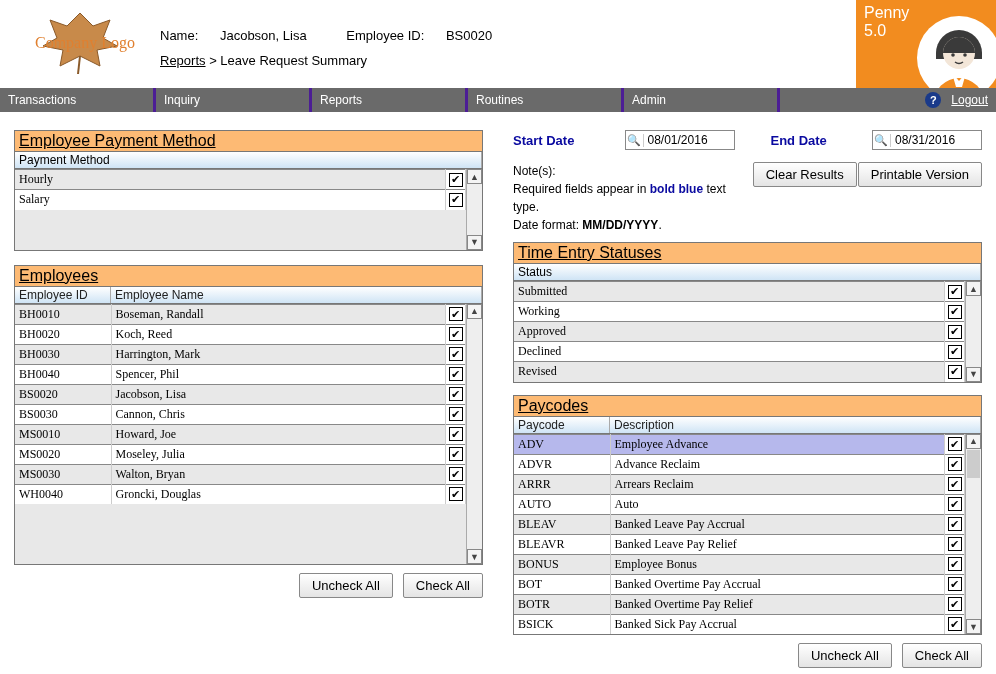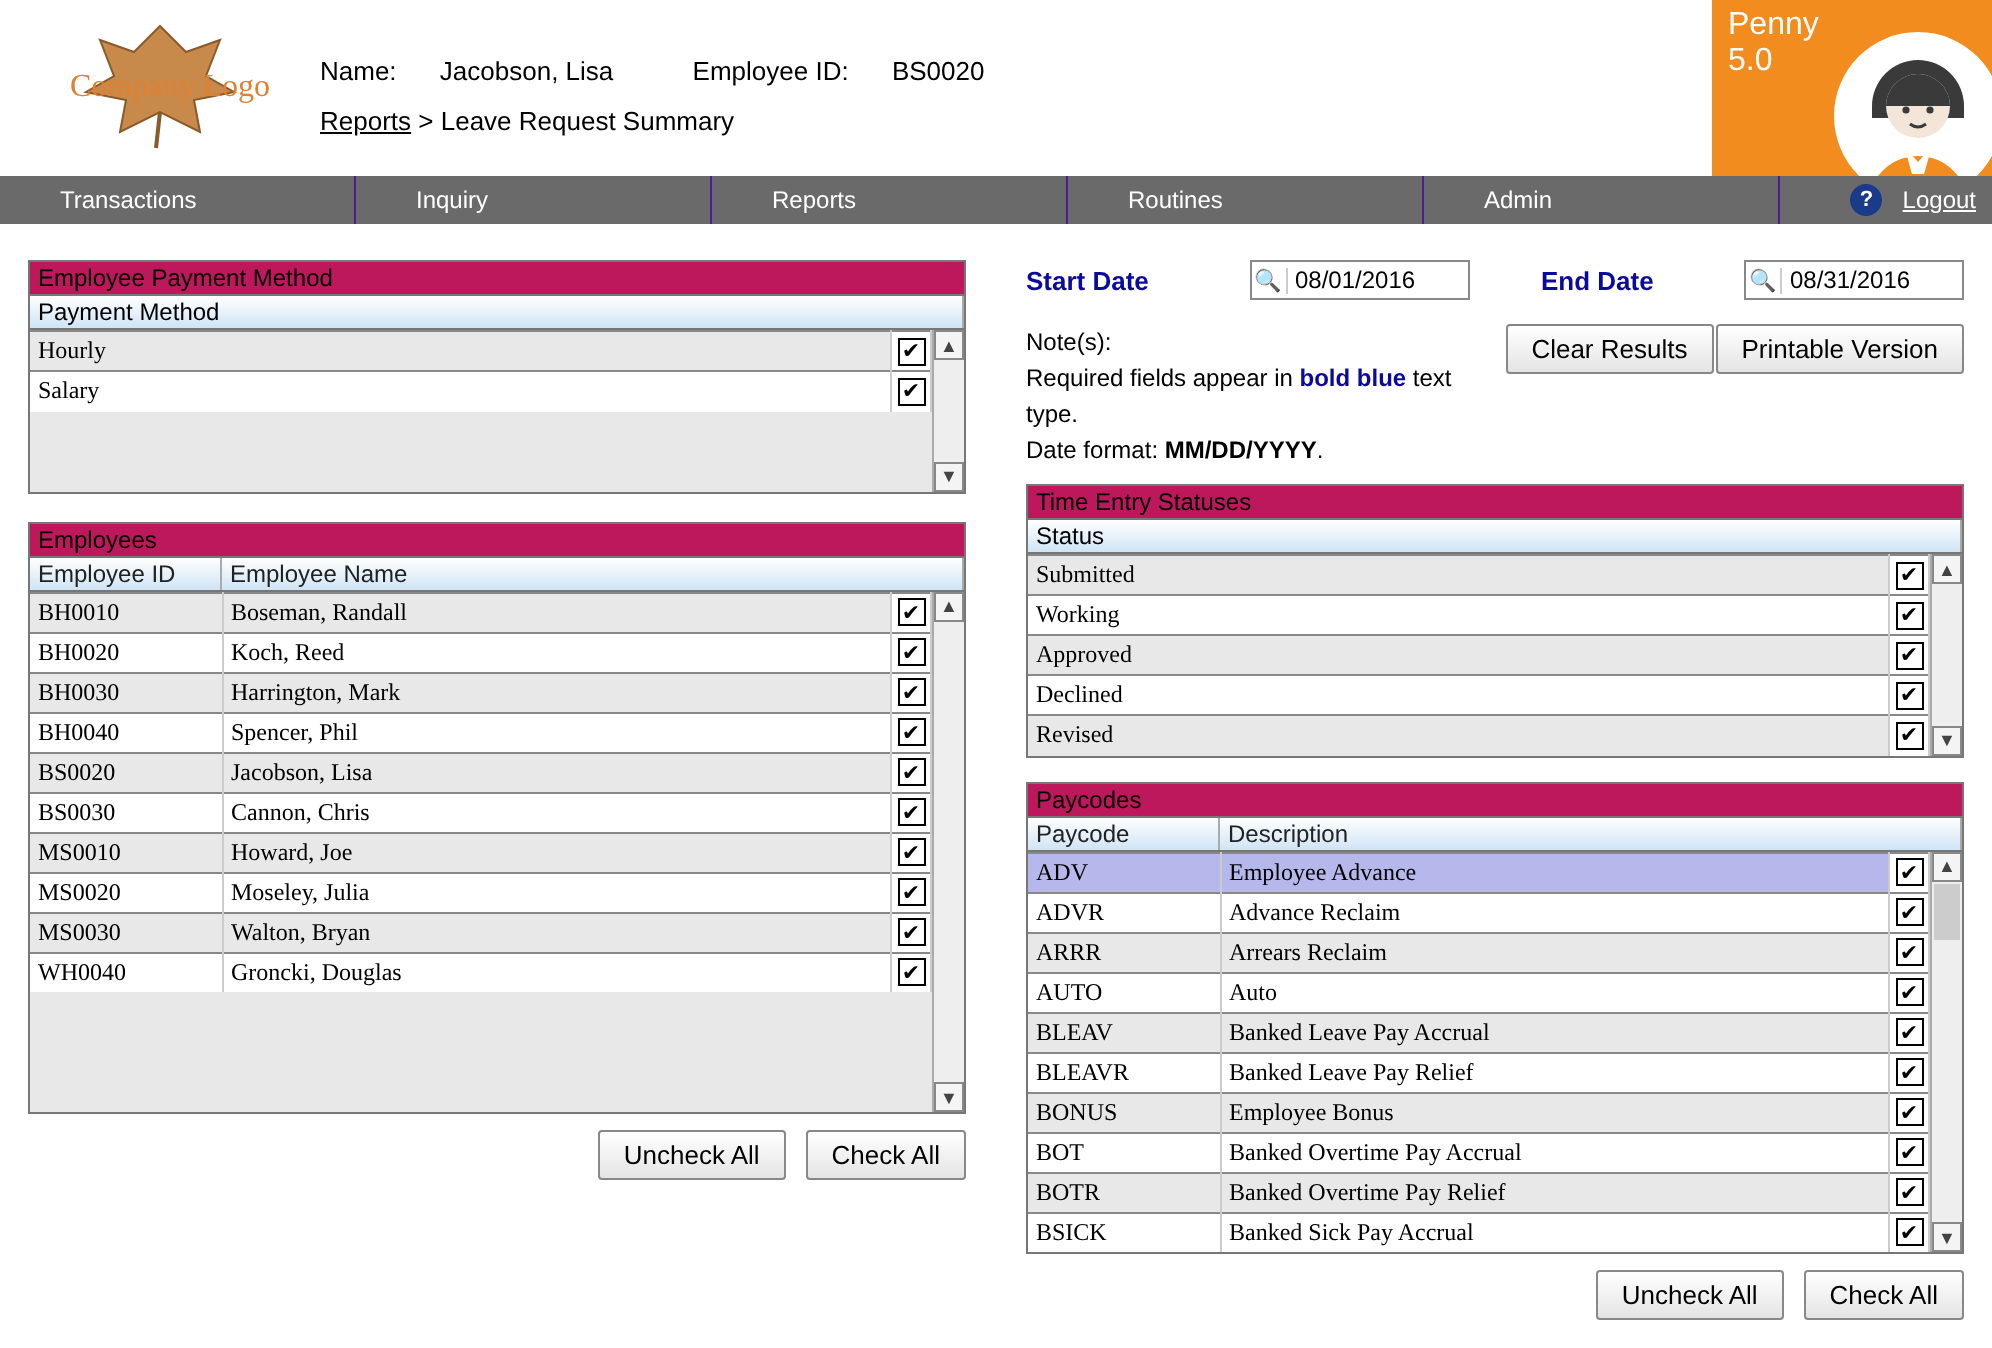--- a/index.html
+++ b/index.html
@@ -8,28 +8,28 @@
   .logo { width:160px; height:85px; display:flex; align-items:center; justify-content:center;}
   .logo svg { width:110px; height:70px;}
   .header-info { padding-top:28px; font-size:13px;}
   .header-info .row1 span { margin-right:18px;}
   .header-info .row2 { margin-top:10px;}
   .header-info a { color:#000; text-decoration:underline;}
   .brand { position:absolute; right:0; top:0; width:140px; height:88px; background:#f28c1f; color:#fff; display:flex; overflow:hidden;}
   .brand .btxt { padding:4px 8px; font-size:16px;}
   .brand .avatar { position:absolute; right:-8px; bottom:-18px;}
   .menubar { background:#6a6a6a; color:#fff; height:24px; display:flex; align-items:center; position:relative;}
-  .menubar .mitem { width:156px; border-right:1px solid #4c1d95; padding-left:8px; line-height:24px; cursor:pointer;margin-left:22px;}
+  .menubar .mitem { width:156px; border-right:3px solid #4c1d95; padding-left:8px; line-height:24px; cursor:pointer;}
   .menubar .right { position:absolute; right:8px; top:0; height:24px; display:flex; align-items:center; gap:10px;}
   .menubar .right a { color:#fff; text-decoration:underline;}
   .help-circle { width:16px;height:16px;border-radius:50%;background:#1a3a8a;color:#fff;display:flex;align-items:center;justify-content:center;font-weight:bold;font-size:11px;}
   .content { display:flex; padding:18px 14px 10px 14px; gap:30px;}
   .col { flex:1; min-width:0;}
   .panel { border:1px solid #777; background:#fff; }
-  .panel-title { border-bottom:1px solid #777; padding:1px 4px; font-size:12px; background:#be185d;}
+  .panel-title { border-bottom:1px solid #777; padding:1px 4px; font-size:16px; background:#fdba74;text-decoration:underline;}
   .colhead { background:linear-gradient(#fff,#cfe4f5); border-bottom:1px solid #777; display:flex;}
   .colhead > div { padding:1px 4px; border-right:1px solid #aaa;}
   .colhead .ul { color:#222;}
   table.grid { width:100%; border-collapse:collapse;font-family:Liberation Serif, serif; }
   table.grid td { border-top:1px solid #888; border-right:1px solid #ccc; padding:2px 4px; height:20px; font-size:12px;}
   table.grid tr:nth-child(odd) td { background:#e8e8e8;}
   table.grid tr:nth-child(even) td { background:#fff;}
   table.grid tr.sel td { background:#b6b8ec;}
   table.grid td.ck { width:20px; text-align:center; padding:0; background:#fff !important; border-left:1px solid #888;}
   .ckbox { width:14px;height:14px;border:1.5px solid #000;display:inline-flex;align-items:center;justify-content:center;margin:auto;font-size:11px;}

